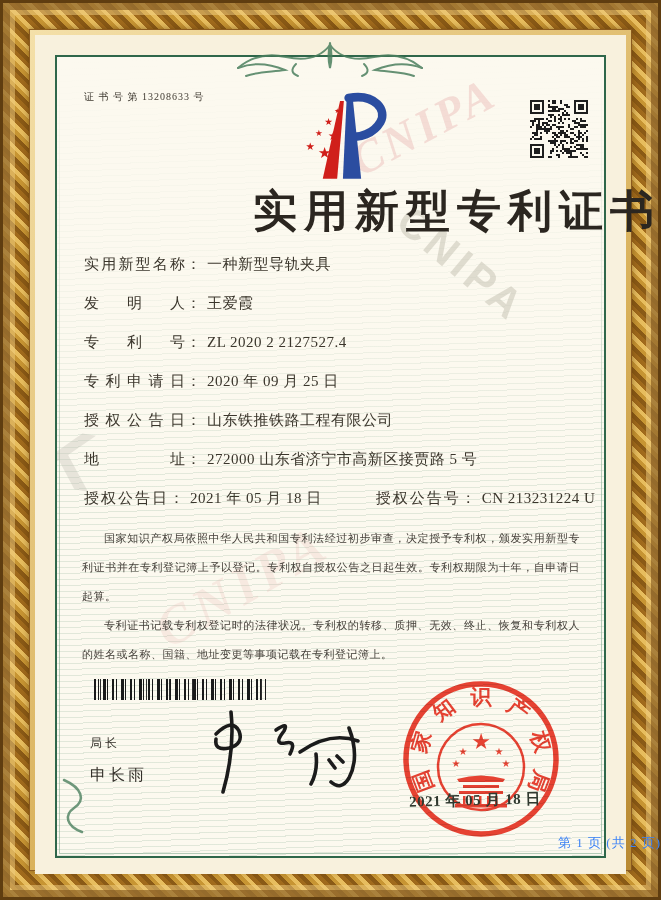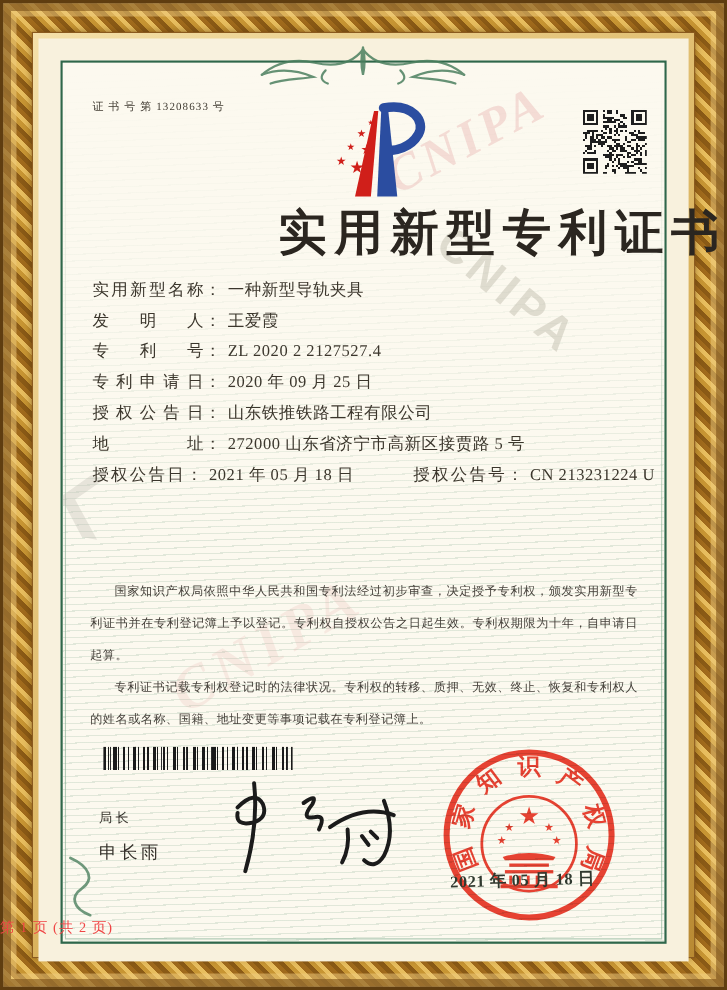--- a/index.html
+++ b/index.html
@@ -27,21 +27,21 @@
   .wm-gray-left{left:-22px;top:355px;font-size:82px;font-weight:bold;font-family:"Liberation Sans",sans-serif;color:rgba(188,183,173,.32);transform:rotate(10deg);}
   .wm-script-low{left:90px;top:498px;font-size:54px;font-style:italic;font-weight:bold;color:rgba(226,152,152,.16);transform:rotate(-30deg);letter-spacing:6px;}
 
   
   .cert-no{position:absolute;left:84px;top:90px;font-size:10px;letter-spacing:1px;color:#3f3a31;}
   .logo{position:absolute;left:293px;top:90px;}
   .qr{position:absolute;left:530px;top:100px;}
   .title{position:absolute;left:0;top:182px;width:100%;text-align:right;font-size:44px;font-weight:bold;letter-spacing:7px;color:#2b2620;}
 
   
-  .rows{position:absolute;left:84px;top:256px;width:500px;display:flex;flex-direction:column;gap:12px;font-size:15px;line-height:16px;color:#3b362c;}
+  .rows{position:absolute;left:84px;top:256px;width:500px;display:flex;flex-direction:column;gap:23px;font-size:15px;line-height:16px;color:#3b362c;}
   .row{white-space:nowrap;}
   .row-label{display:inline-block;width:102px;text-align:justify;text-align-last:justify;letter-spacing:1px;}
   .row-colon{margin-right:6px;}
   .row-value{letter-spacing:.5px;}
   .grant-label{letter-spacing:2px;}
   .grant-gap{display:inline-block;width:54px;}
 
   
   .paras{position:absolute;left:82px;top:524px;width:498px;font-size:11px;line-height:29px;color:#45403a;letter-spacing:.5px;text-align:justify;}
   .paras p{margin:0;text-indent:2em;}
@@ -54,21 +54,21 @@
 
   
   .sign-title{position:absolute;left:90px;top:735px;font-size:12px;letter-spacing:3px;color:#34302a;}
   .sign-name{position:absolute;left:90px;top:765px;font-size:16px;letter-spacing:3px;color:#34302a;}
   .signature-svg{position:absolute;left:188px;top:706px;}
 
   
   .seal{position:absolute;left:399px;top:677px;opacity:.95;mix-blend-mode:multiply;}
   .seal-date{position:absolute;left:398px;top:791px;width:154px;text-align:center;font-size:15px;font-weight:bold;color:#30392f;letter-spacing:.5px;transform:rotate(-1.5deg);}
 
-  .footer{position:absolute;left:0;top:834px;width:100%;text-align:left;font-size:13px;color:#ef4444;letter-spacing:1px;}
+  .footer{position:absolute;left:0;top:834px;width:100%;text-align:right;font-size:13px;color:#3b82f6;letter-spacing:1px;}
 
   .ornament-top{position:absolute;left:226px;top:40px;}
   .corner-curl{position:absolute;left:58px;top:778px;}
 </style>
 </head>
 <body>
 
 <div class="frame"></div>
 <div class="frame-bevel"></div>
 <div class="mat"></div>

